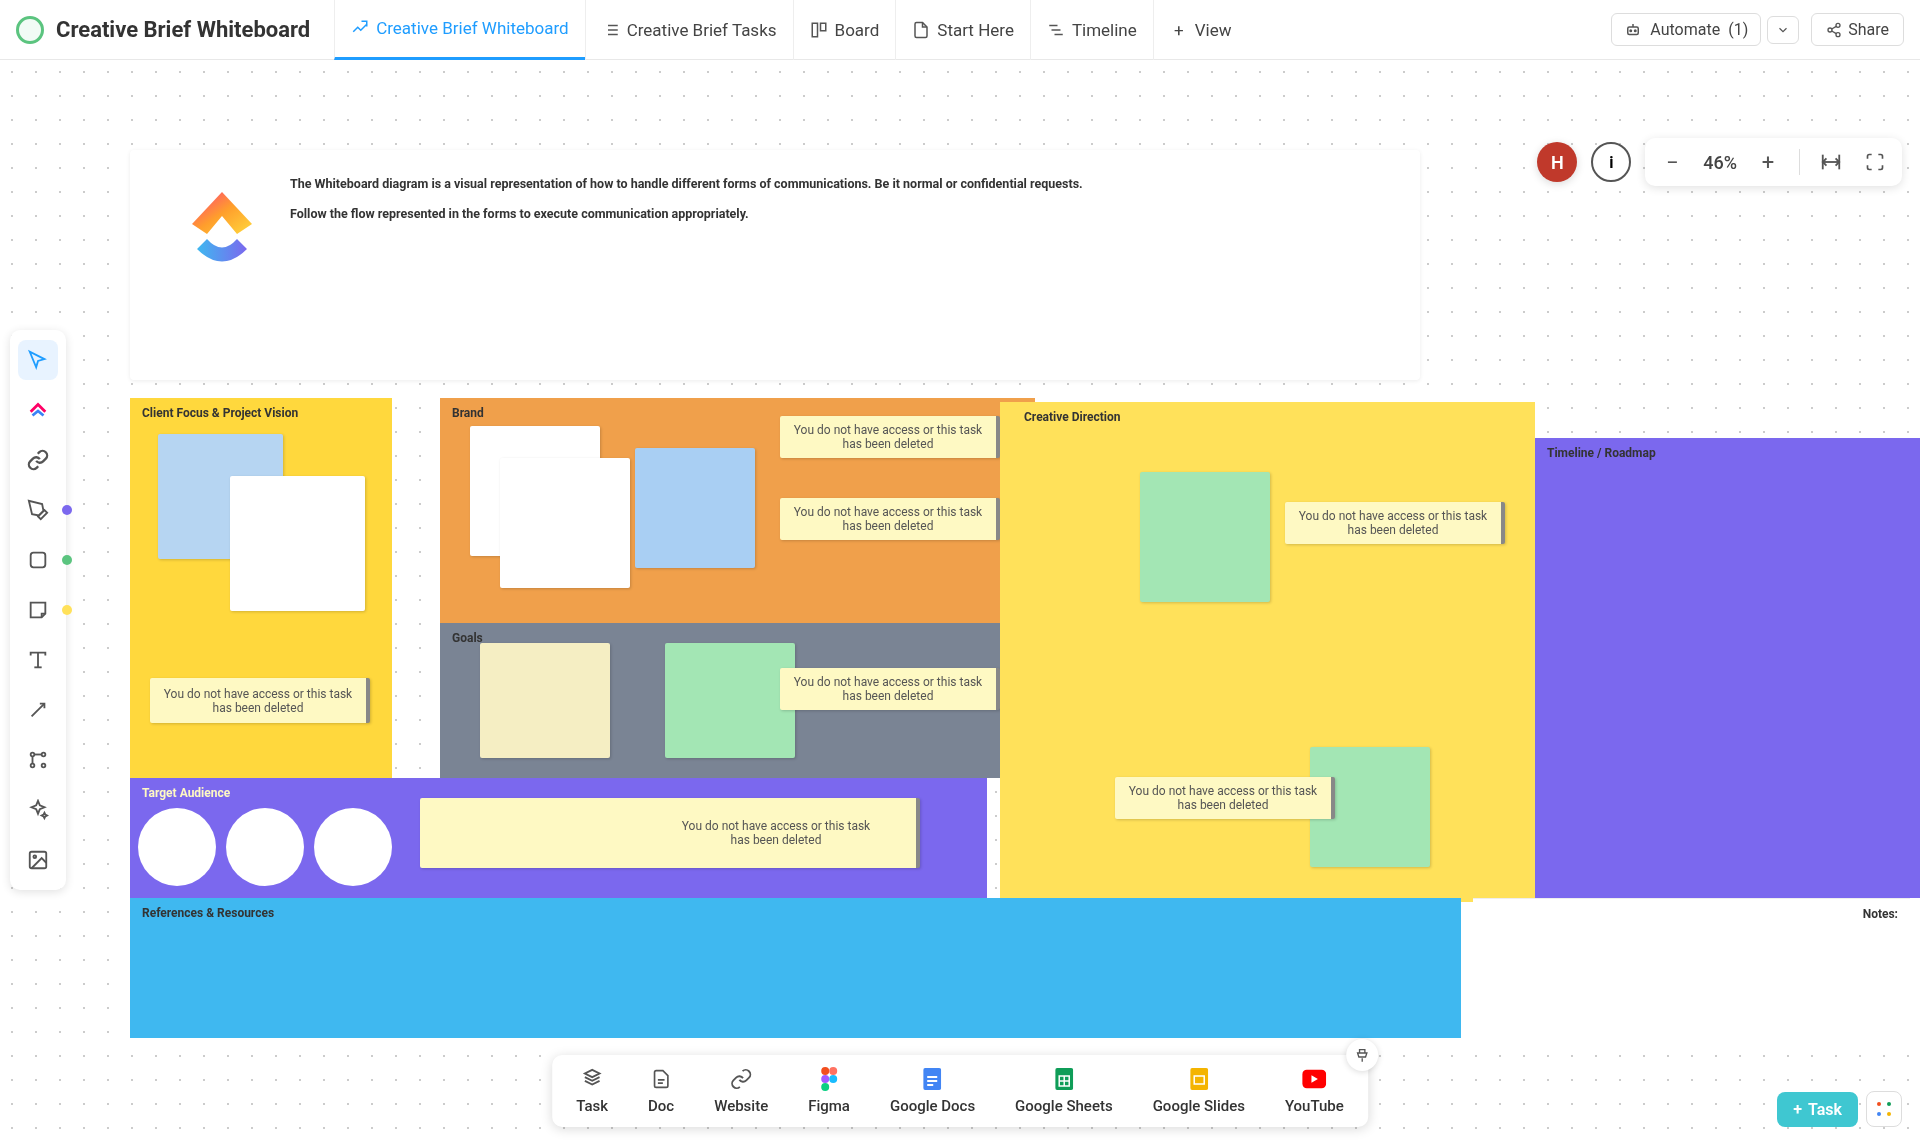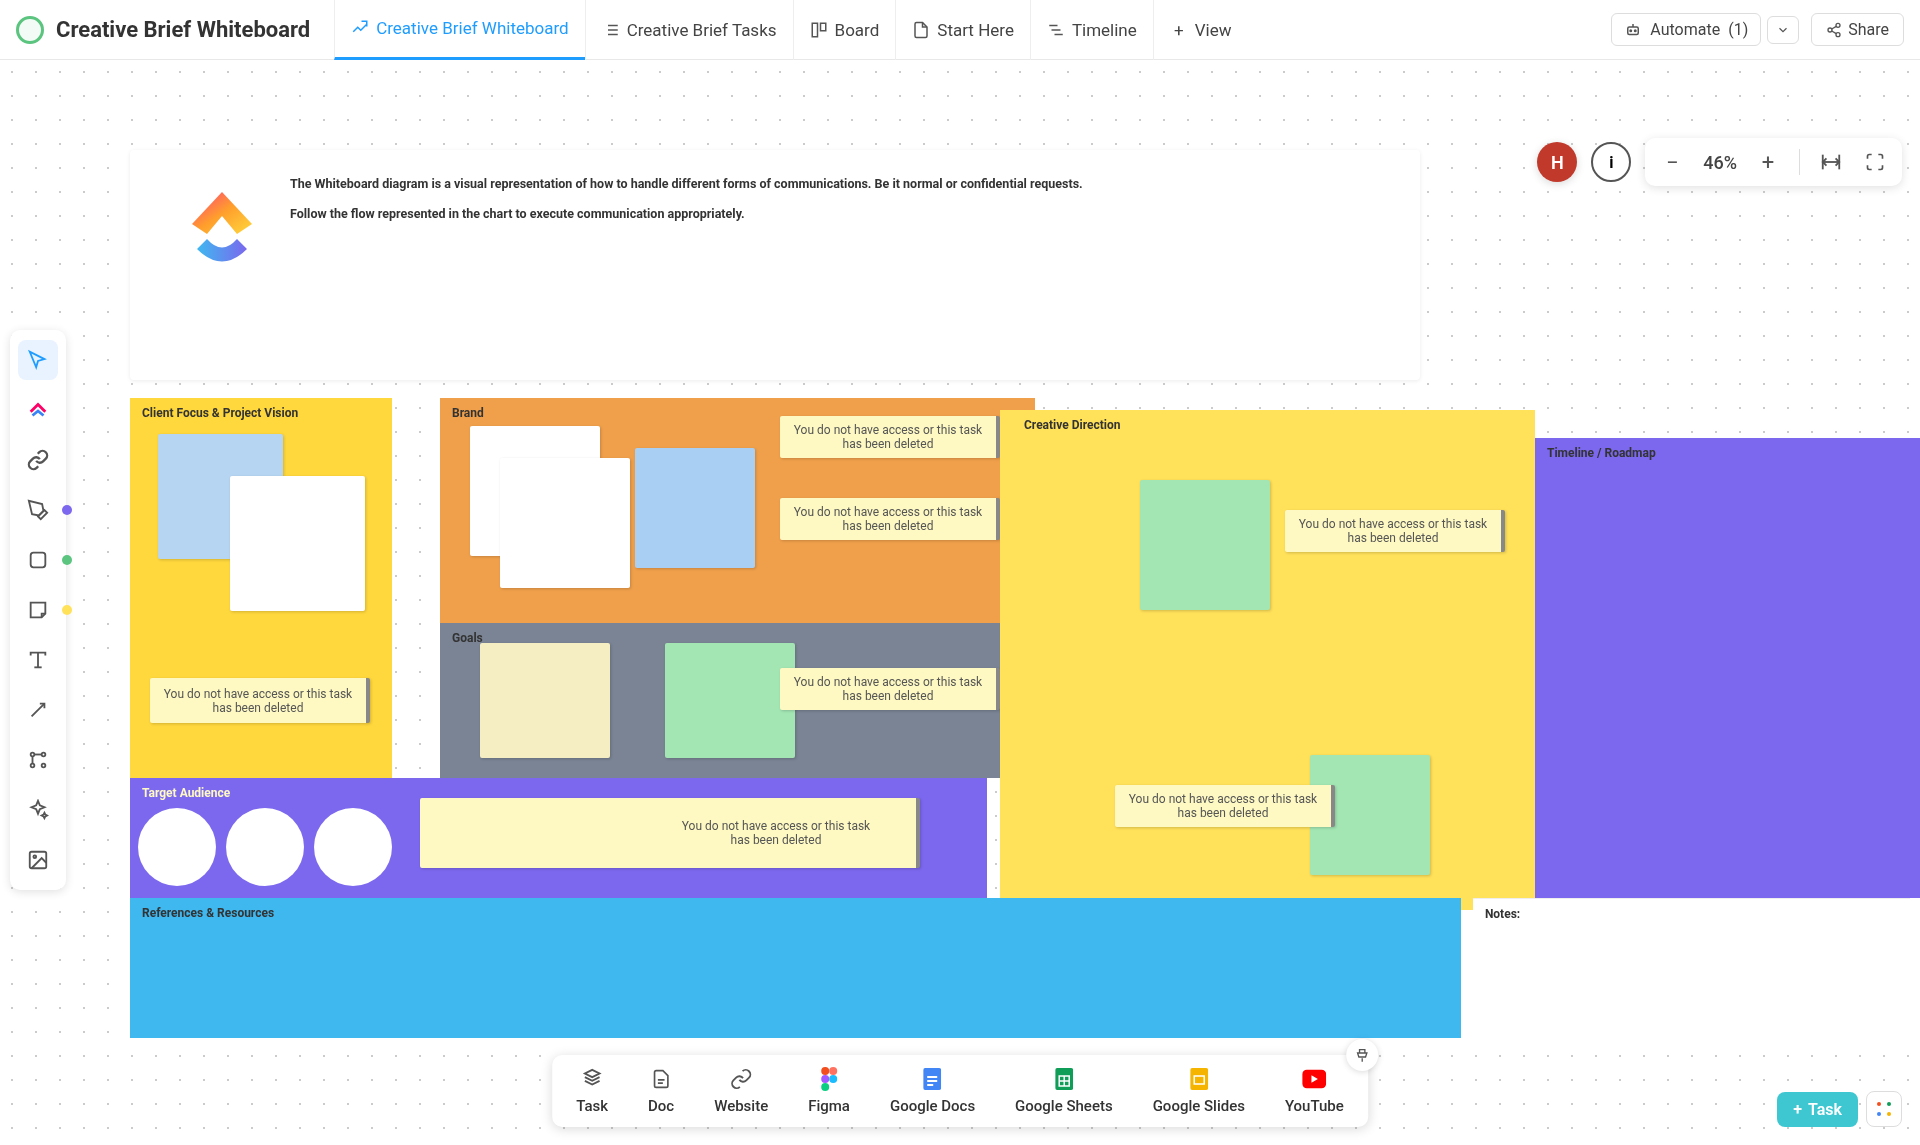--- a/index.html
+++ b/index.html
@@ -289,21 +289,21 @@
                 <stop offset="0" stop-color="#3fb8f0"></stop>
                 <stop offset="1" stop-color="#7b68ee"></stop>
               </linearGradient>
             </defs>
             <path d="M10 40 L40 8 L70 40 L55 50 L40 32 L25 50 Z" fill="url(#g1)"></path>
             <path d="M15 65 Q40 90 65 65 L55 55 Q40 72 25 55 Z" fill="url(#g2)"></path>
           </svg>
       </div>
       <div class="intro-text">
         <p>The Whiteboard diagram is a visual representation of how to handle different forms of communications. Be it normal or confidential requests.</p>
-        <p>Follow the flow represented in the chart to execute communication appropriately.</p>
+        <p>Follow the flow represented in the forms to execute communication appropriately.</p>
       </div>
     </div>
 
     <div style="position:relative; margin-top:18px; height:500px;">
 
       <div class="section sec-client" style="position:absolute; left:0; top:0;">
         <div class="section-title">Client Focus &amp; Project Vision</div>
         <div class="sticky blue" style="left:28px; top:36px; width:125px; height:125px;"></div>
         <div class="sticky" style="left:100px; top:78px; width:135px; height:135px;"></div>
         <div class="sticky white-bar" style="left:20px; top:280px; width:220px; height:45px;">
@@ -327,21 +327,21 @@
         <div class="section sec-goals">
           <div class="section-title">Goals</div>
           <div class="sticky cream" style="left:40px; top:20px; width:130px; height:115px;"></div>
           <div class="sticky green" style="left:225px; top:20px; width:130px; height:115px;"></div>
           <div class="sticky white-bar" style="left:340px; top:45px; width:220px; height:42px;">
               <span>You do not have access or this task has been deleted</span>
             </div>
         </div>
       </div>
 
-      <div class="section sec-creative" style="position:absolute; left:870px; top:12px;padding-left:24px;">
+      <div class="section sec-creative" style="position:absolute; left:870px; top:4px;padding-left:24px;">
         <div class="section-title">Creative Direction</div>
         <div class="sticky green" style="left:140px; top:70px; width:130px; height:130px;"></div>
         <div class="sticky white-bar" style="left:285px; top:100px; width:220px; height:42px;">
             <span>You do not have access or this task has been deleted</span>
           </div>
         <div class="sticky green" style="left:310px; top:345px; width:120px; height:120px;"></div>
         <div class="sticky white-bar" style="left:115px; top:375px; width:220px; height:42px;">
             <span>You do not have access or this task has been deleted</span>
           </div>
       </div>
@@ -358,21 +358,21 @@
         <div class="sticky white-bar" style="left:290px; top:20px; width:500px; height:70px; justify-content:flex-end; padding-right:40px;">
             <span style="max-width:200px;">You do not have access or this task has been deleted</span>
           </div>
       </div>
     </div>
 
     <div style="display:flex; margin-top:0;">
       <div class="section sec-refs">
         <div class="section-title">References &amp; Resources</div>
       </div>
-      <div class="section sec-notes" style="margin-left:12px;">
+      <div class="section sec-notes" style="margin-left:12px;text-align:right;">
         <div class="section-title">Notes:</div>
       </div>
     </div>
   </div>
 
   <div class="bottom-bar">
     <div class="pin-btn">
         <svg width="16" height="16" viewBox="0 0 24 24" fill="none" stroke="#555" stroke-width="2">
           <line x1="12" y1="17" x2="12" y2="22"></line>
           <path d="M5 9h14l-2 6H7z"></path>

